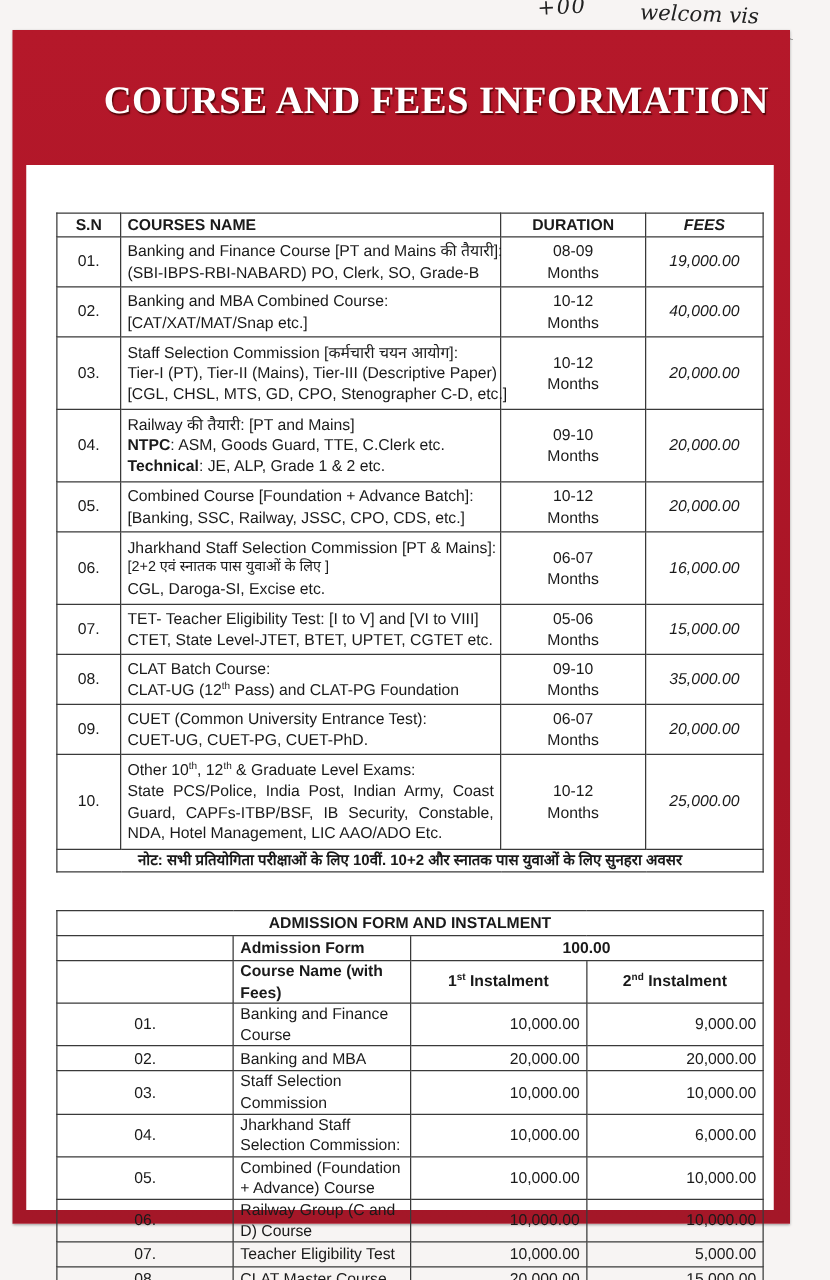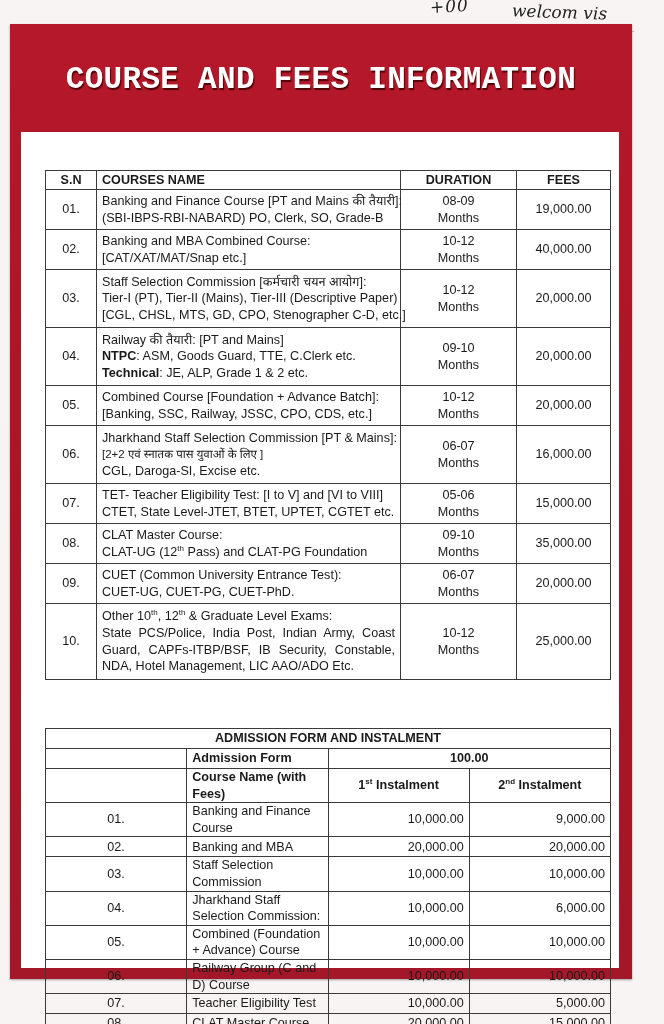--- a/index.html
+++ b/index.html
@@ -30,41 +30,42 @@
     border-top: 2px solid #222; border-radius: 60% 60% 0 0;
     transform: rotate(-4deg);
   }
   .frame {
     position: absolute; left: 10px; top: 24px; width: 622px; height: 955px;
     background: linear-gradient(180deg, #b5182a 0%, #a81526 60%, #a41728 100%);
     box-shadow: 0 1px 2px rgba(0,0,0,0.35);
   }
   .title {
     position: absolute; left: 0; top: 38px; width: 622px; text-align: center;
-    font-family: Liberation Mono, monospace;
+    font-family: Liberation Serif, serif;
     font-weight: bold; font-size: 31px; letter-spacing: 0.3px;
     color: #ffffff;
     text-shadow: 1px 2px 1px rgba(60,0,0,0.85);
+    padding-left: 28px;
   }
   .panel {
     position: absolute; left: 11px; top: 108px; width: 598px; height: 836px;
     background: #ffffff;
   }
   table {
     border-collapse: collapse; position: absolute; left: 24px;
     width: 566px; table-layout: fixed;
     font-size: 12.6px; line-height: 16.6px;
   }
   td, th { border: 1px solid #3a3a3a; padding: 0 5px; vertical-align: middle; }
   .main-table { top: 38px; }
   .main-table th { font-weight: bold; height: 18px; font-size: 12.6px; }
   .c-sn { width: 40px; text-align: center; }
   .c-name { text-align: left; }
   .c-dur { width: 105px; text-align: center; margin-left: 10px; }
-  .c-fee { width: 83px; text-align: center; }
+  .c-fee { width: 83px; text-align: center; font-style: italic; }
   .name-line { display: block; white-space: nowrap; }
   .bold { font-weight: normal; }
   .justify { text-align: justify; text-align-last: left; white-space: normal; }
   .note-row td { text-align: center; font-weight: bold; font-size: 12px; height: 17px; padding: 0; }
   .sec-title td { text-align: center; font-weight: bold; height: 18px; }
   sup { font-size: 8px; line-height: 0; vertical-align: super; }
   .inst-table { top: 596px; }
   .inst-table td { height: 19px; padding: 0 5px; }
   .inst-table .i-sn { width: 40px; text-align: center; }
   .inst-table .i-name { text-align: left; }
@@ -188,21 +189,21 @@
           <td class="c-dur">
             <span class="name-line">05-06</span>
             <span class="name-line">Months</span>
           </td>
           <td class="c-fee">15,000.00</td>
         </tr>
 
         <tr style="height:40px">
           <td class="c-sn">08.</td>
           <td class="c-name">
-            <span class="name-line bold">CLAT Master Course:</span>
+            <span class="name-line bold">CLAT Batch Course:</span>
             <span class="name-line"><span>CLAT-UG (12</span><sup>th</sup><span> Pass) and CLAT-PG Foundation</span></span>
           </td>
           <td class="c-dur">
             <span class="name-line">09-10</span>
             <span class="name-line">Months</span>
           </td>
           <td class="c-fee">35,000.00</td>
         </tr>
 
         <tr style="height:40px">
@@ -222,20 +223,23 @@
           <td class="c-sn">10.</td>
           <td class="c-name">
             <span class="name-line bold"><span>Other 10</span><sup>th</sup><span>, 12</span><sup>th</sup><span> &amp; Graduate Level Exams:</span></span>
             <span class="name-line justify">State PCS/Police, India Post, Indian Army, Coast Guard, CAPFs-ITBP/BSF, IB Security, Constable, NDA, Hotel Management, LIC AAO/ADO Etc.</span>
           </td>
           <td class="c-dur">
             <span class="name-line">10-12</span>
             <span class="name-line">Months</span>
           </td>
           <td class="c-fee">25,000.00</td>
+        </tr>
+        <tr class="note-row">
+          <td colspan="4">नोट: सभी प्रतियोगिता परीक्षाओं के लिए 10वीं. 10+2 और स्नातक पास युवाओं के लिए सुनहरा अवसर</td>
         </tr>
       </tbody>
     </table>
 
     <table class="inst-table">
       <tbody>
         <tr class="sec-title">
           <td colspan="4">ADMISSION FORM AND INSTALMENT</td>
         </tr>
         <tr>

